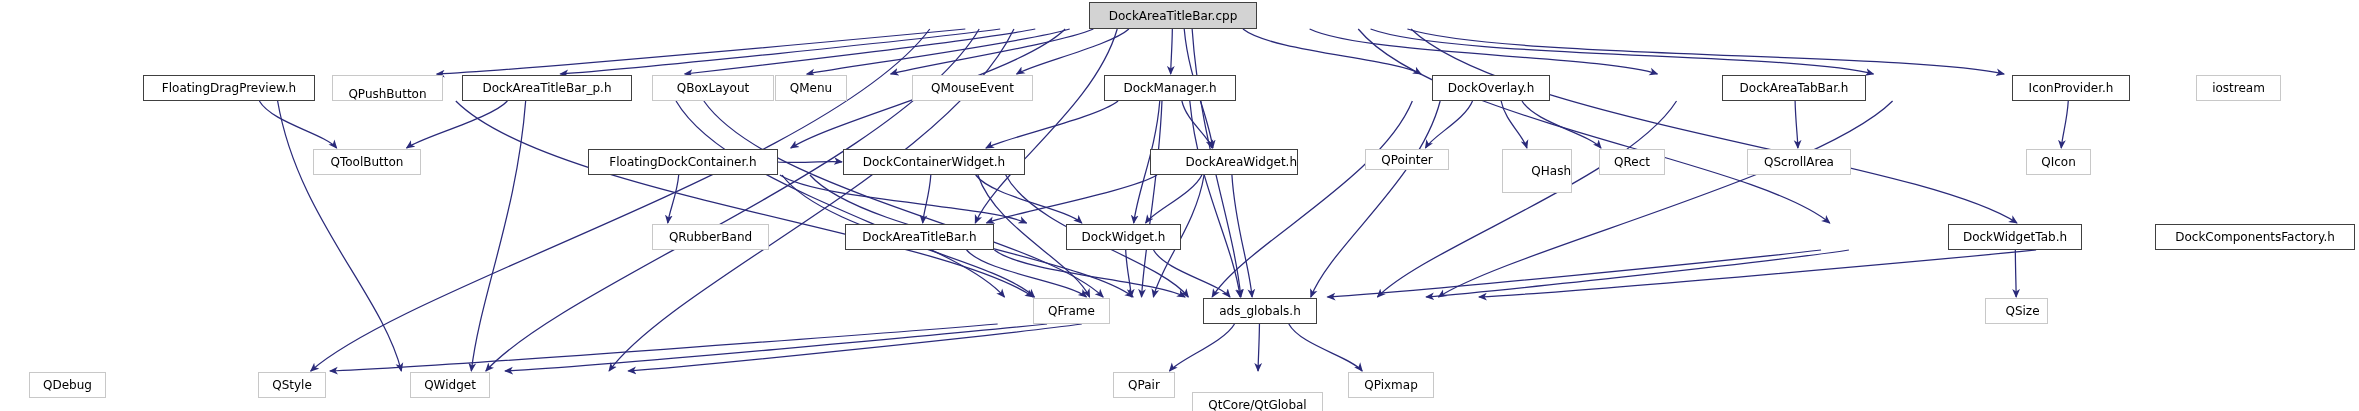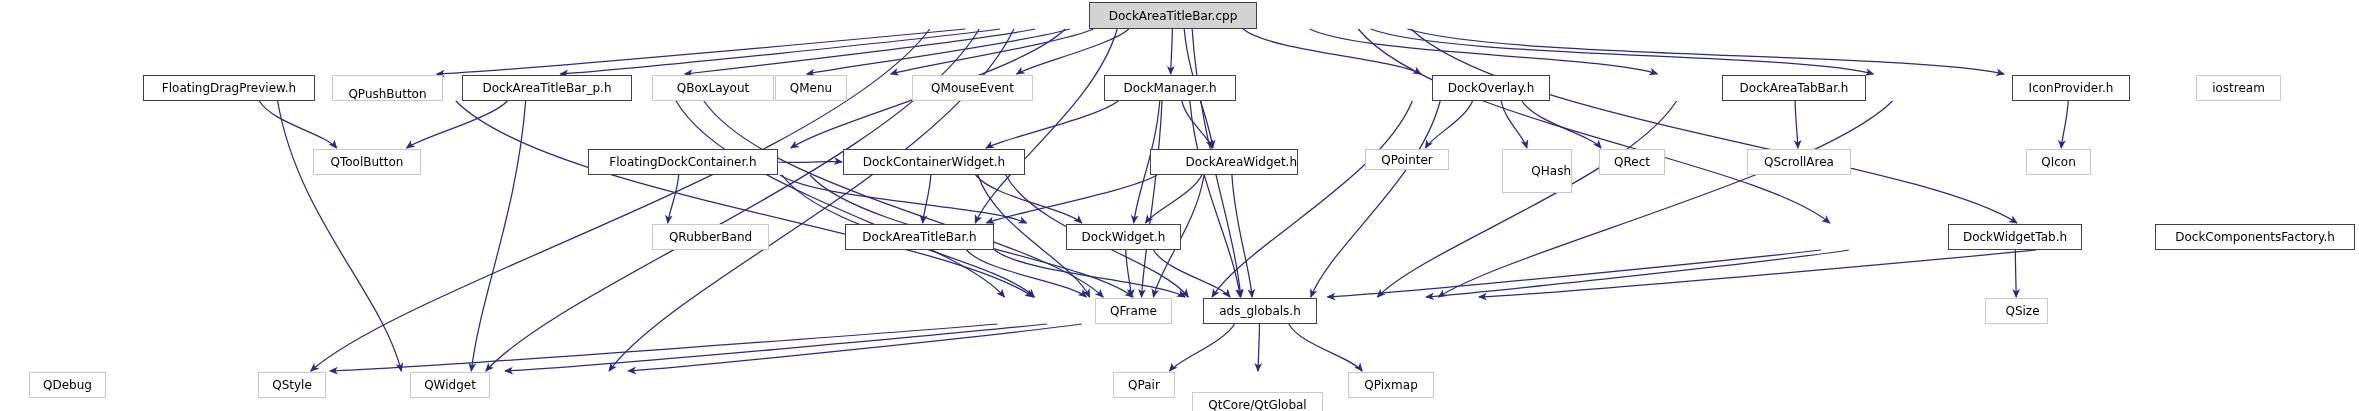--- a/index.html
+++ b/index.html
@@ -182,21 +182,21 @@
       </div>
       <div class="node solid" style="left: 1066px; top: 224px; width: 115px; height: 26px;">
         <span>DockWidget.h</span>
       </div>
       <div class="node solid" style="left: 1948px; top: 224px; width: 134px; height: 26px;">
         <span>DockWidgetTab.h</span>
       </div>
       <div class="node solid" style="left: 2155px; top: 224px; width: 200px; height: 26px;">
         <span>DockComponentsFactory.h</span>
       </div>
-      <div class="node light" style="left: 1095px; top: 298px; width: 77px; height: 26px;">
+      <div class="node light" style="left: 1033px; top: 298px; width: 77px; height: 26px;">
         <span>QFrame</span>
       </div>
       <div class="node solid" style="left: 1203px; top: 298px; width: 114px; height: 26px;">
         <span>ads_globals.h</span>
       </div>
       <div class="node light" style="left: 1985px; top: 298px; width: 63px; height: 26px; padding-left: 12px;">
         <span>QSize</span>
       </div>
       <div class="node light" style="left: 29px; top: 372px; width: 77px; height: 26px;">
         <span>QDebug</span>

